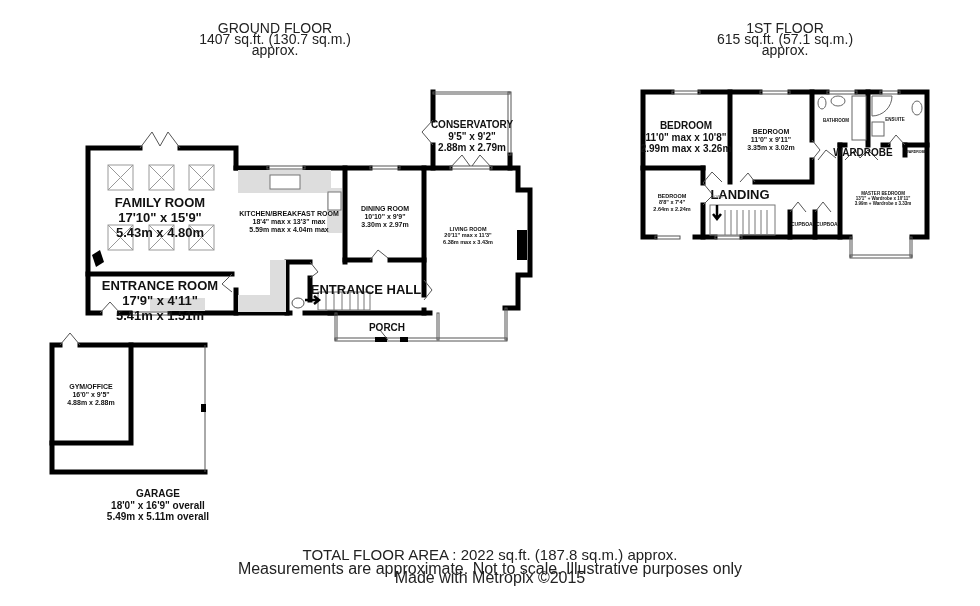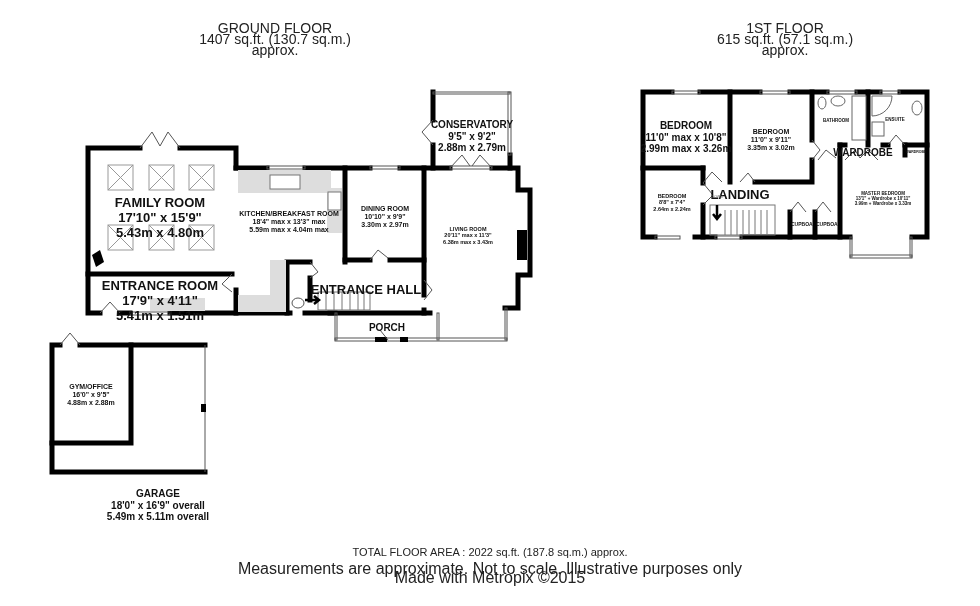--- a/index.html
+++ b/index.html
@@ -294,15 +294,15 @@
 <div class="lbl" style="left:802px; top:222px; font-size:5px; width:22px; overflow:hidden;">
   <span>CUPBOARD</span>
 </div>
 <div class="lbl" style="left:827px; top:222px; font-size:5px; width:22px; overflow:hidden;">
   <span>CUPBOARD</span>
 </div>
 <div class="lbl" style="left:717px; top:195px; font-size:3.5px; font-weight:normal; color:#666;">
   <span>DOWN</span>
 </div>
 
-<div class="footer" style="top:546px; font-size:11px;">TOTAL FLOOR AREA : 2022 sq.ft. (187.8 sq.m.) approx.</div>
+<div class="footer" style="top:546px; font-size:15px;">TOTAL FLOOR AREA : 2022 sq.ft. (187.8 sq.m.) approx.</div>
 <div class="footer note" style="top:560px;text-align:center;">Measurements are approximate.  Not to scale.  Illustrative purposes only</div>
 <div class="footer note" style="top:569px;">Made with Metropix ©2015</div>
 
 </body></html>

